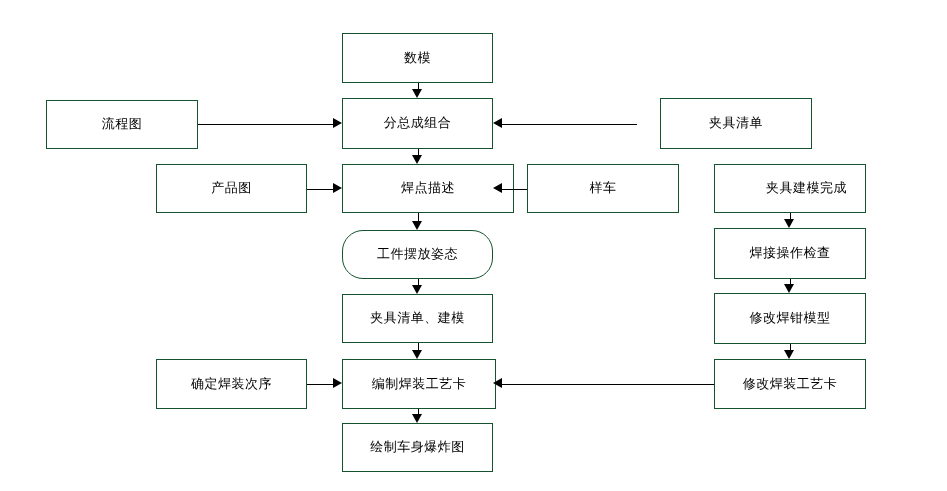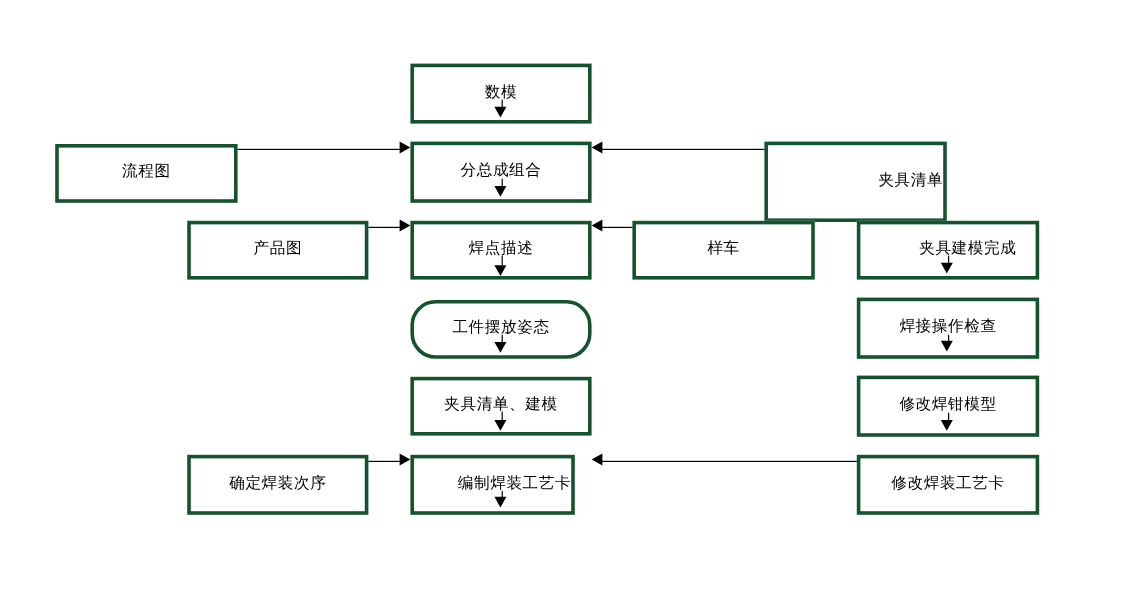--- a/index.html
+++ b/index.html
@@ -13,32 +13,31 @@
   #canvas {
     position: relative;
     width: 947px;
     height: 491px;
     background: #ffffff;
     overflow: hidden;
   }
   .node {
     position: absolute;
     box-sizing: border-box;
-    border: 3px solid #14532d;
+    border: 1px solid #14532d;
     background: #ffffff;
     display: flex;
     align-items: center;
     justify-content: center;
     color: #000000;
     font-size: 13px;
     line-height: 1.1;
     letter-spacing: 0.5px;
     white-space: nowrap;
     font-family: "DejaVu Sans", "Liberation Sans", sans-serif;
-    margin-top: 20px;
   }
   .node .node-label {
     display: block;
     text-align: center;
   }
   
   .conn {
     position: absolute;
   }
   .conn .shaft-h {
@@ -80,50 +79,53 @@
 <div id="canvas">
 
   <div class="node" style="left:342px; top:33px; width:151px; height:50px;">
     <span class="node-label">数模</span>
   </div>
 
   <div class="node" style="left:342px; top:98px; width:151px; height:51px;">
     <span class="node-label">分总成组合</span>
   </div>
 
-  <div class="node" style="left:342px; top:164px; width:151px; height:49px;">
+  <div class="node" style="left:342px; top:164px; width:172px; height:49px;">
     <span class="node-label">焊点描述</span>
   </div>
 
   <div class="node" style="left:342px; top:230px; width:151px; height:49px;border-radius:21px;">
     <span class="node-label">工件摆放姿态</span>
   </div>
 
   <div class="node" style="left:342px; top:294px; width:151px; height:49px;">
     <span class="node-label">夹具清单、建模</span>
   </div>
 
-  <div class="node" style="left:342px; top:359px; width:137px; height:50px;justify-content:flex-end;">
+  <div class="node" style="left:342px; top:359px; width:154px; height:50px;">
     <span class="node-label">编制焊装工艺卡</span>
   </div>
 
+  <div class="node" style="left:342px; top:423px; width:151px; height:49px;">
+    <span class="node-label">绘制车身爆炸图</span>
+  </div>
 
   <div class="node" style="left:46px; top:100px; width:152px; height:49px;">
     <span class="node-label">流程图</span>
   </div>
 
   <div class="node" style="left:156px; top:164px; width:151px; height:49px;">
     <span class="node-label">产品图</span>
   </div>
 
   <div class="node" style="left:156px; top:359px; width:151px; height:50px;">
     <span class="node-label">确定焊装次序</span>
   </div>
 
-  <div class="node" style="left:637px; top:98px; width:152px; height:67px;justify-content:flex-end;">
+  <div class="node" style="left:660px; top:98px; width:152px; height:51px;">
     <span class="node-label">夹具清单</span>
   </div>
 
   <div class="node" style="left:527px; top:164px; width:152px; height:49px;">
     <span class="node-label">样车</span>
   </div>
 
   <div class="node" style="left:714px; top:164px; width:152px; height:49px;padding-left:33px;">
     <span class="node-label">夹具建模完成</span>
   </div>

